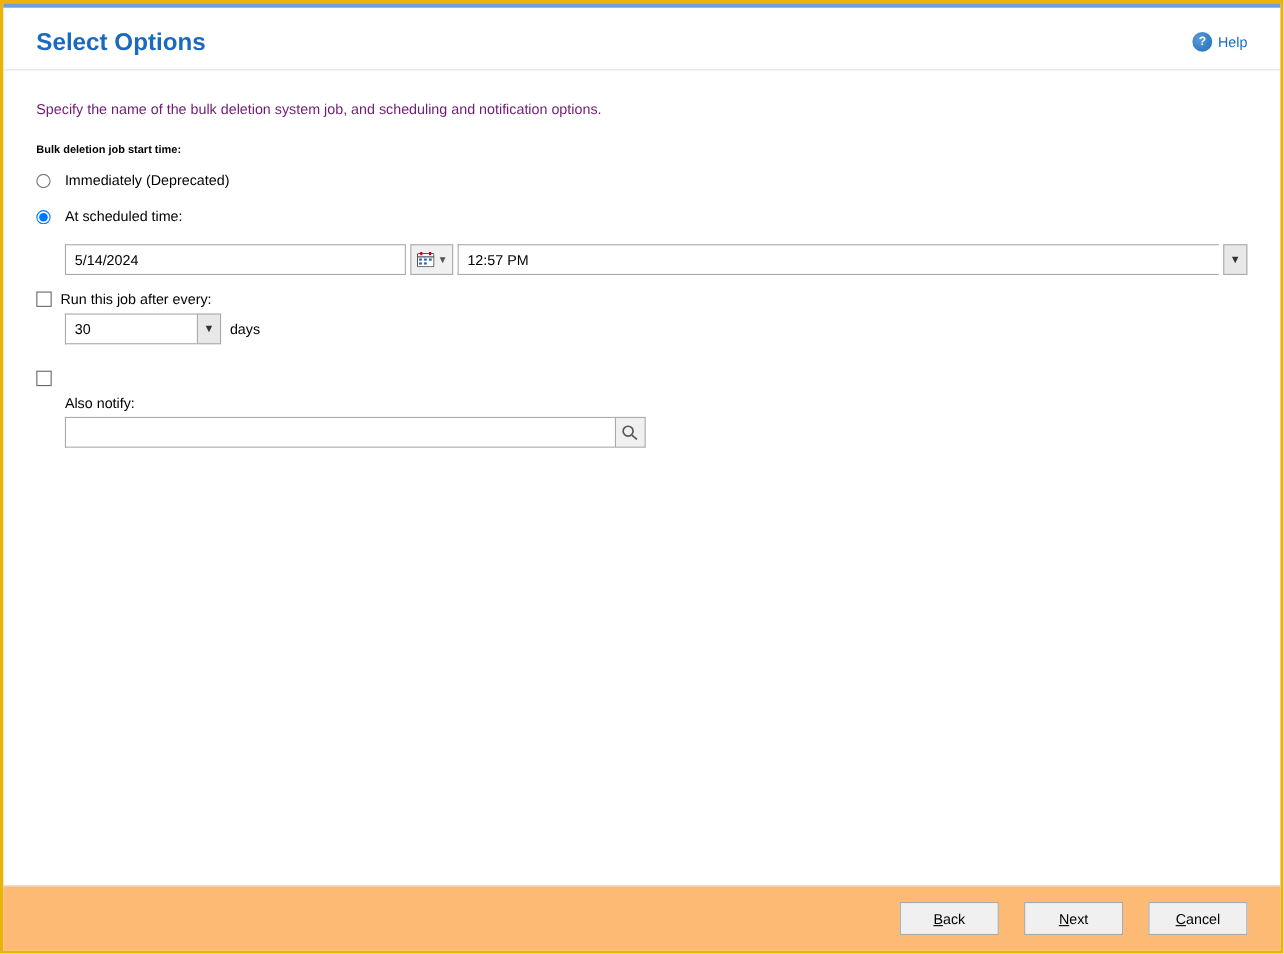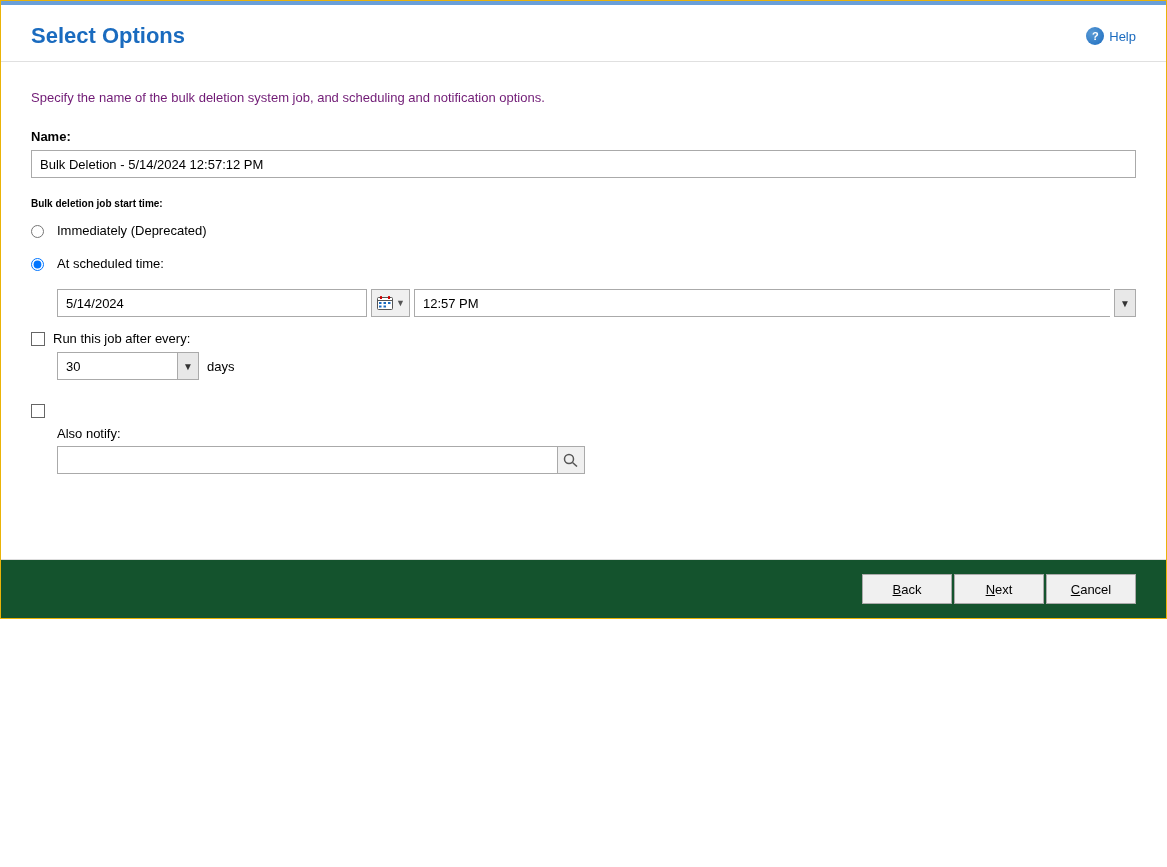--- a/index.html
+++ b/index.html
@@ -7,24 +7,24 @@
       font-family: Segoe UI, Tahoma, Arial, sans-serif;
       font-size: 13px;
       background: #fff;
       color: #000;
       width: 1167px;
       height: 867px;
       overflow: hidden;
     }
     .page-wrapper {
       width: 1167px;
-      height: 619px;
+      height: 867px;
       display: flex;
       flex-direction: column;
-      border: 1px solid #eab308;
+      border: 3px solid #eab308;
     }
     .header {
       display: flex;
       justify-content: space-between;
       align-items: center;
       padding: 18px 30px 12px 30px;
       border-bottom: 1px solid #e0e0e0;
     }
     .header-title {
       color: #1a6bbf;
@@ -222,24 +222,24 @@
       background: #f0f0f0;
       cursor: pointer;
       display: flex;
       align-items: center;
       justify-content: center;
     }
     .footer {
       display: flex;
       justify-content: flex-end;
       align-items: center;
-      gap: 2px;
+      gap: 23px;
       padding: 14px 30px;
       border-top: 1px solid #ddd;
-      background: #14532d;
+      background: #fdba74;
     }
     .footer-btn {
       min-width: 90px;
       height: 30px;
       padding: 0 14px;
       border: 1px solid #aaa;
       background: #f0f0f0;
       font-size: 13px;
       cursor: pointer;
       display: inline-flex;
@@ -278,24 +278,20 @@
     <a class="help-link">
       <span class="help-icon">?</span>
       <span>Help</span>
     </a>
   </div>
 
   <div class="content">
 
     <div class="description">Specify the name of the bulk deletion system job, and scheduling and notification options.</div>
 
-    <div class="field-section">
-      <div class="field-label">Name:</div>
-      <input type="text" class="name-input" value="Bulk Deletion - 5/14/2024 12:57:12 PM" style="">
-    </div>
 
     <div class="field-section">
       <div class="section-label">Bulk deletion job start time:</div>
 
       <div class="radio-option">
         <input type="radio" name="start_time" id="radio-immediate" style="">
         <label for="radio-immediate">Immediately (Deprecated)</label>
       </div>
 
       <div class="radio-option">

